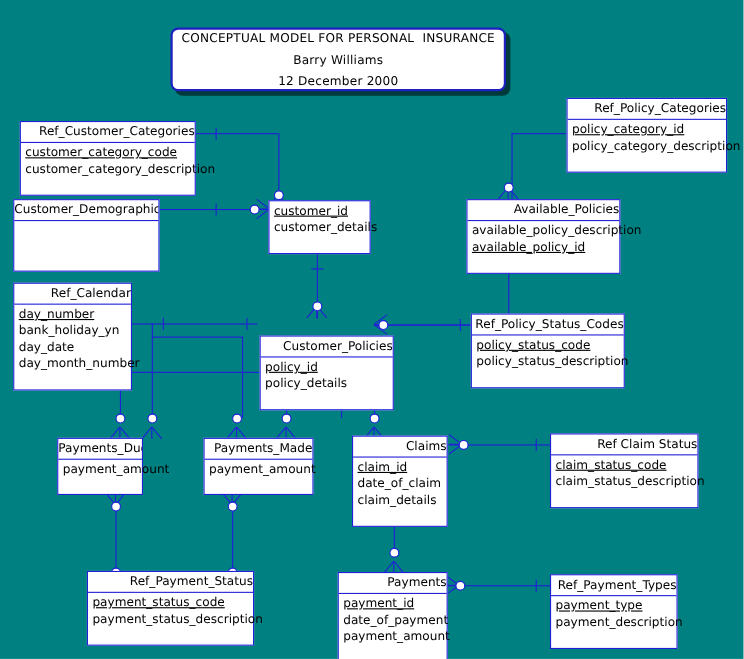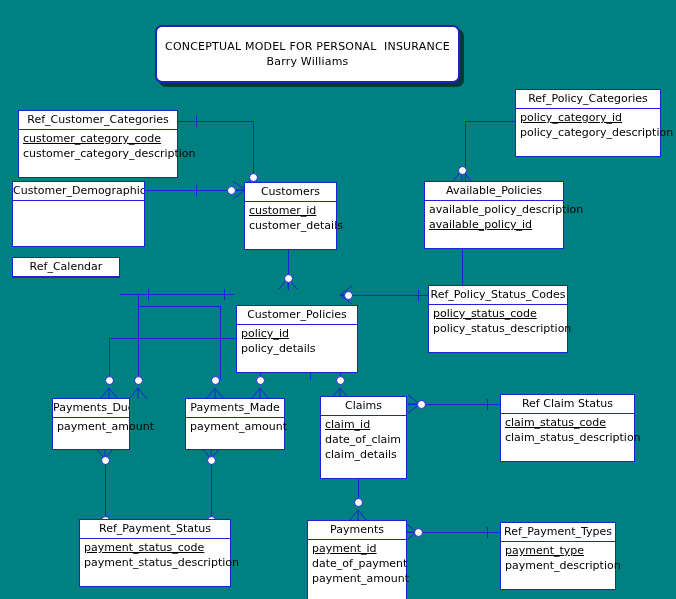--- a/index.html
+++ b/index.html
@@ -20,42 +20,42 @@
   #title-box {
     position: absolute;
     background: #ffffff;
     border: 2px solid #2020c0;
     border-radius: 7px;
     box-shadow: 4px 4px 0 rgba(0,0,0,0.55);
     box-sizing: border-box;
     display: flex;
     flex-direction: column;
     align-items: center;
-    justify-content: center;
+    justify-content: space-between;
   }
   #title-box .tl {
     color: #000000;
     font-size: 11px;
     letter-spacing: 0.2px;
     line-height: 15px;
     white-space: pre;
   }
   #title-box .tl-main { font-size: 11px; }
   #title-box .tl-sub  { font-size: 11px; }
 
   
   .entity {
     position: absolute;
     background: #ffffff;
     border: 1px solid #2020d8;
     box-sizing: border-box;
     z-index: 5;
   }
   .entity .ehead {
-    text-align: center;
+    text-align: right;
     font-size: 11px;
     color: #000000;
     line-height: 17px;
     height: 18px;
     border-bottom: 1px solid #2020d8;
     white-space: nowrap;
     overflow: hidden;
   }
   .entity .ebody {
     padding: 1px 4px 16px 4px;
@@ -106,20 +106,21 @@
   .tick.h { height: 1px; width: 11px; }
 </style>
 </head>
 <body>
 
 <div id="canvas">
 
   <div id="title-box" style="left:155px; top:25px; width:305px; height:58px;">
     <div class="tl tl-main">CONCEPTUAL MODEL FOR PERSONAL  INSURANCE</div>
     <div class="tl tl-sub">Barry Williams</div>
+    <div class="tl tl-sub">12 December 2000</div>
   </div>
 
   <div class="ln h" style="left:178px; top:121px; width:75px;"></div>
   <div class="ln v" style="left:253px; top:121px; height:65px;"></div>
   <div class="tick v" style="left:196px; top:116px;"></div>
 
   <div class="ln h" style="left:145px; top:190px; width:100px;"></div>
   <div class="tick v" style="left:196px; top:185px;"></div>
 
   <div class="ln v" style="left:288px; top:226px; height:64px;"></div>
@@ -309,21 +310,20 @@
       <div class="attr">customer_category_description</div>
     </div>
   </div>
 
   <div class="entity" style="left:12px; top:181px; width:133px;">
     <div class="ehead">Customer_Demographics</div>
     <div class="ebody empty"></div>
   </div>
 
   <div class="entity" style="left:244px; top:182px; width:93px;">
-    <div class="ehead">Customers</div>
     <div class="ebody">
       <div class="attr pk">customer_id</div>
       <div class="attr">customer_details</div>
     </div>
   </div>
 
   <div class="entity" style="left:515px; top:89px; width:146px;">
     <div class="ehead">Ref_Policy_Categories</div>
     <div class="ebody">
       <div class="attr pk">policy_category_id</div>
@@ -334,20 +334,26 @@
   <div class="entity" style="left:424px; top:181px; width:140px;">
     <div class="ehead">Available_Policies</div>
     <div class="ebody">
       <div class="attr">available_policy_description</div>
       <div class="attr pk">available_policy_id</div>
     </div>
   </div>
 
   <div class="entity" style="left:12px; top:257px; width:108px;">
     <div class="ehead">Ref_Calendar</div>
+    <div class="ebody">
+      <div class="attr pk">day_number</div>
+      <div class="attr">bank_holiday_yn</div>
+      <div class="attr">day_date</div>
+      <div class="attr">day_month_number</div>
+    </div>
   </div>
 
   <div class="entity" style="left:236px; top:287px; width:122px;margin-top:18px;">
     <div class="ehead">Customer_Policies</div>
     <div class="ebody">
       <div class="attr pk">policy_id</div>
       <div class="attr">policy_details</div>
     </div>
   </div>
 

